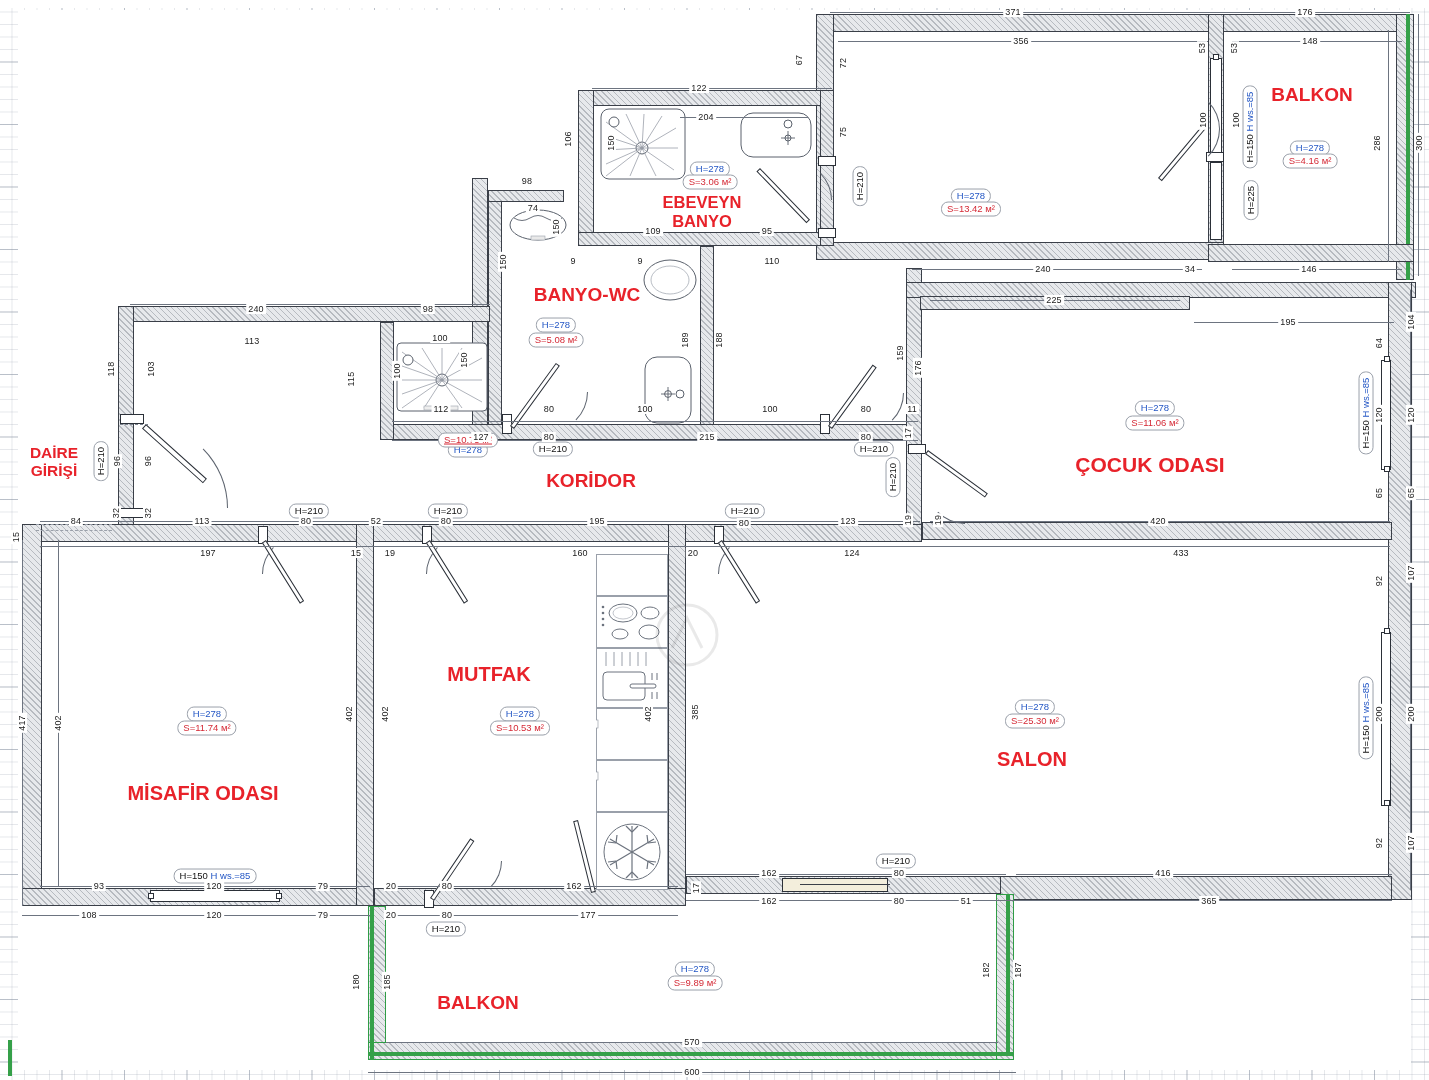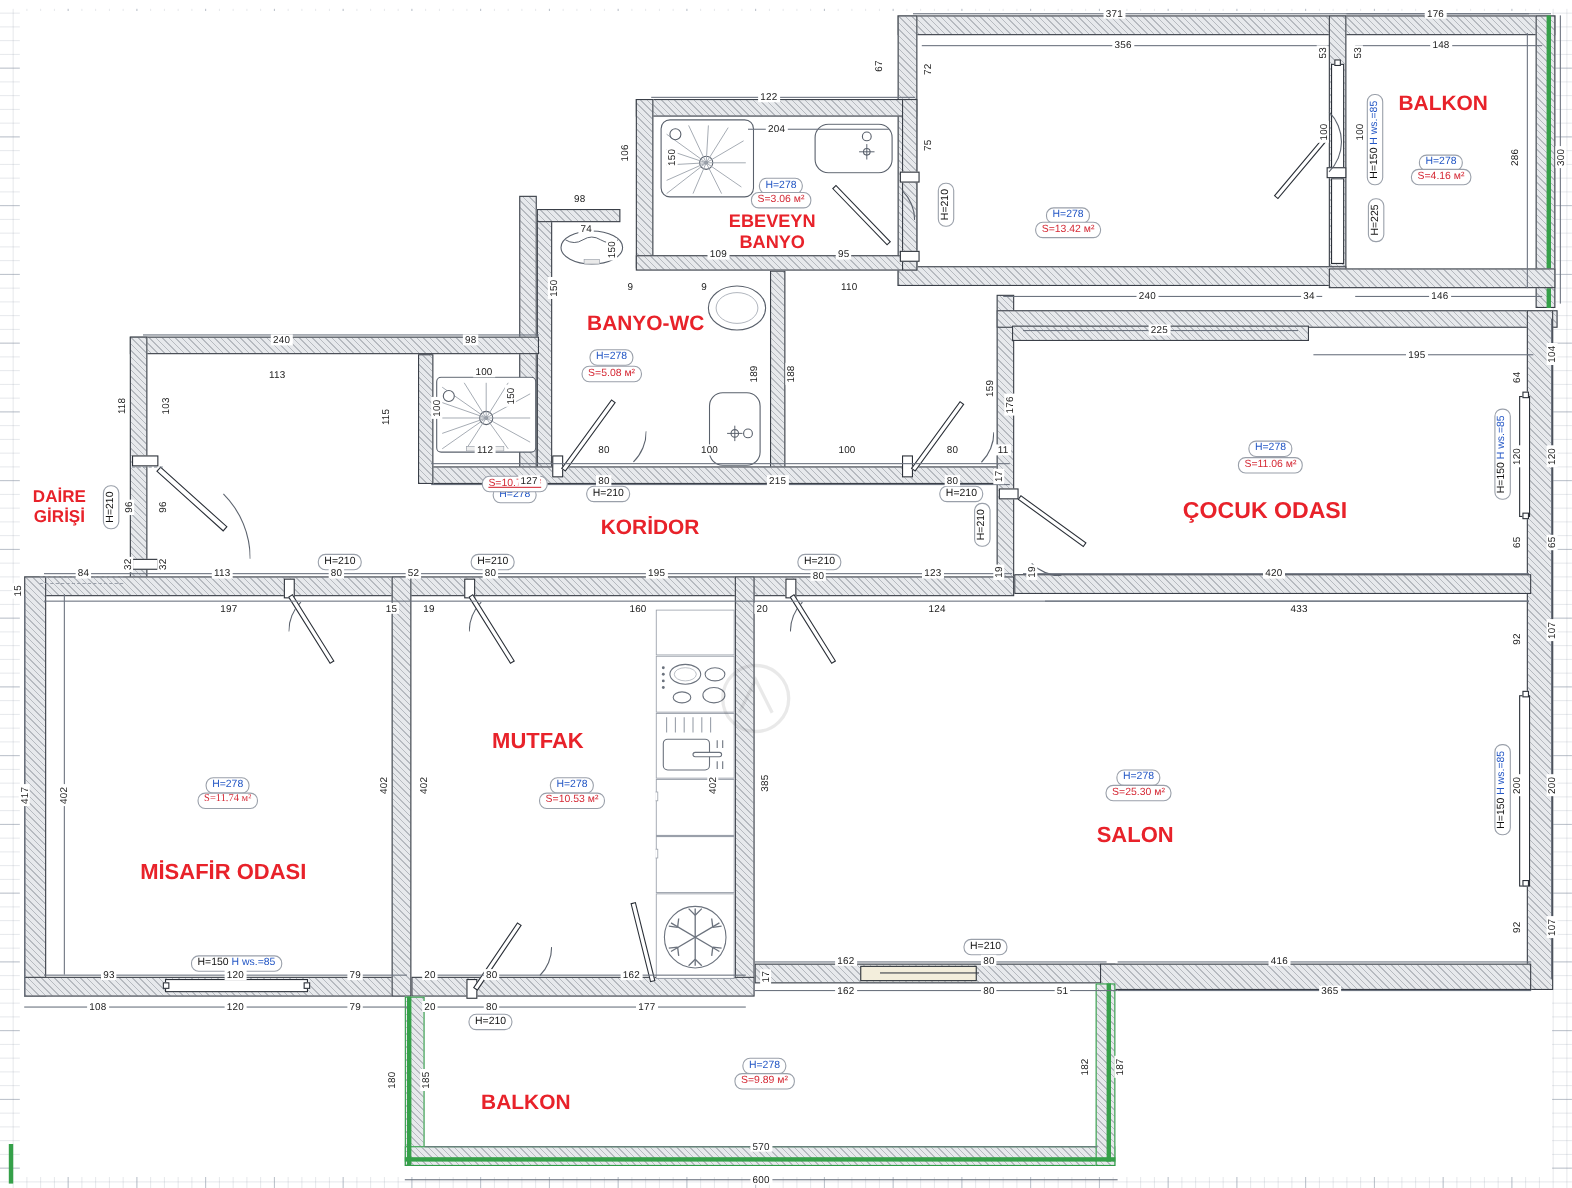--- a/index.html
+++ b/index.html
@@ -445,21 +445,21 @@
   <div class="tag h" style="left:556px;top:325px;">H=278</div>
   <div class="tag s" style="left:556px;top:340px;">S=5.08 м²</div>
 
   <div class="tag h" style="left:468px;top:450px;">H=278</div>
   <div class="tag s" style="left:468px;top:440px;text-decoration:underline;">S=10.75 м²</div>
 
   <div class="tag h" style="left:1155px;top:408px;">H=278</div>
   <div class="tag s" style="left:1155px;top:423px;">S=11.06 м²</div>
 
   <div class="tag h" style="left:207px;top:714px;">H=278</div>
-  <div class="tag s" style="left:207px;top:728px;font-family:Liberation Serif, serif;">S=11.74 м²</div>
+  <div class="tag s" style="left:207px;top:728px;">S=11.74 м²</div>
 
   <div class="tag h" style="left:520px;top:714px;">H=278</div>
   <div class="tag s" style="left:520px;top:728px;">S=10.53 м²</div>
 
   <div class="tag h" style="left:1035px;top:707px;">H=278</div>
   <div class="tag s" style="left:1035px;top:721px;">S=25.30 м²</div>
 
   <div class="tag h" style="left:695px;top:969px;">H=278</div>
   <div class="tag s" style="left:695px;top:983px;">S=9.89 м²</div>
 

